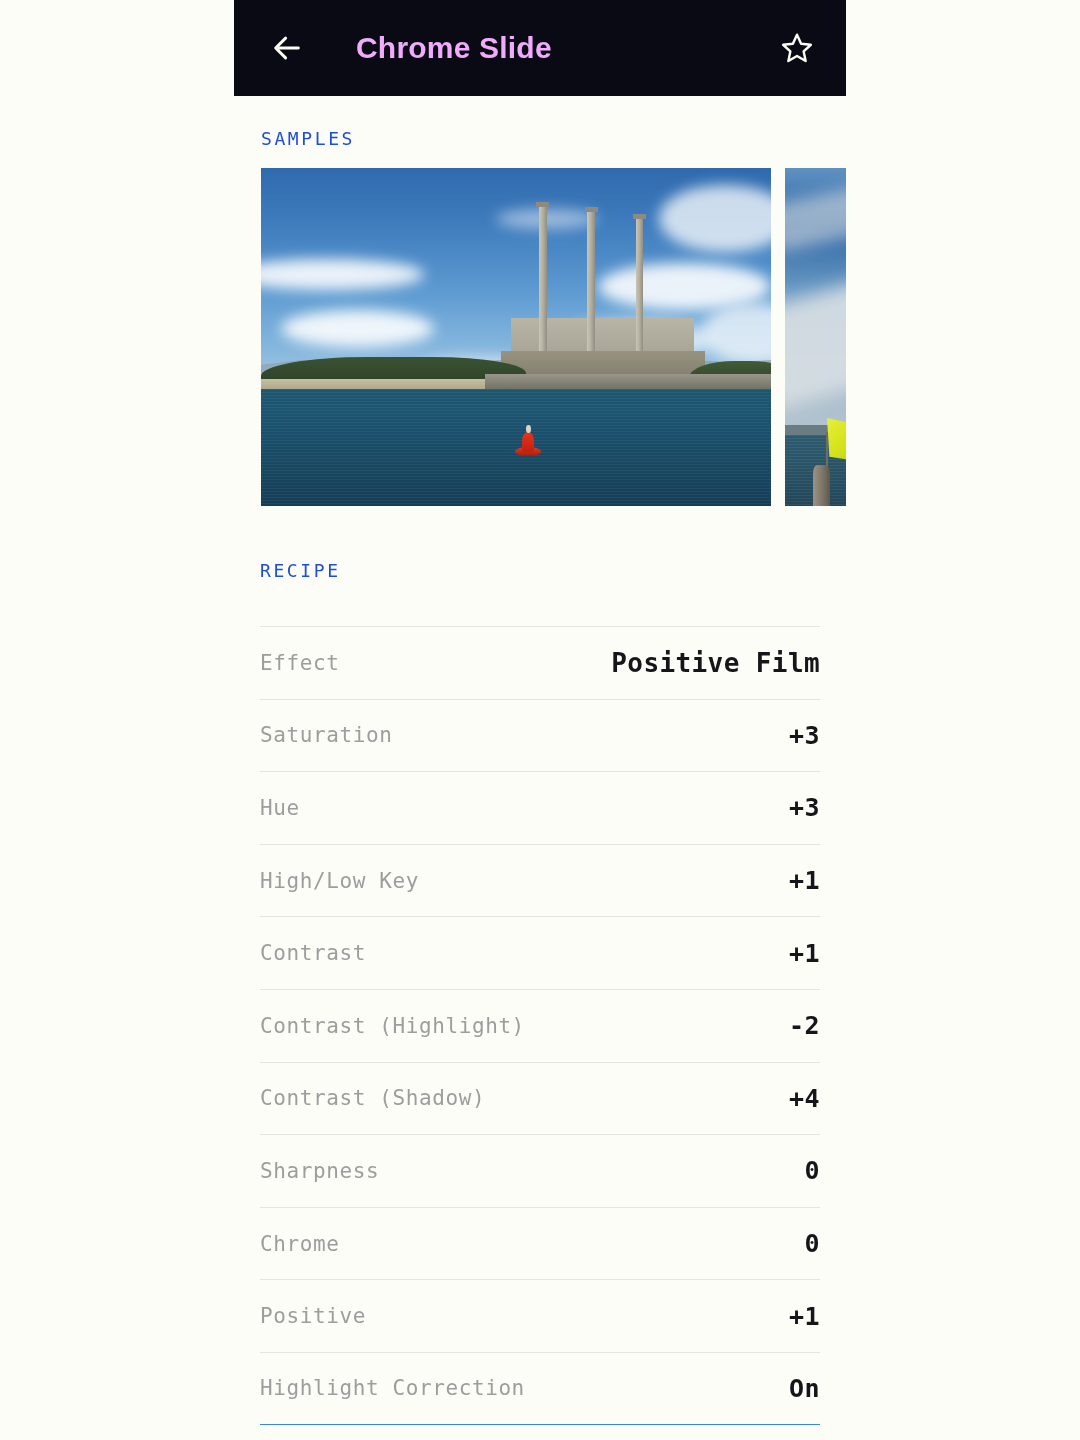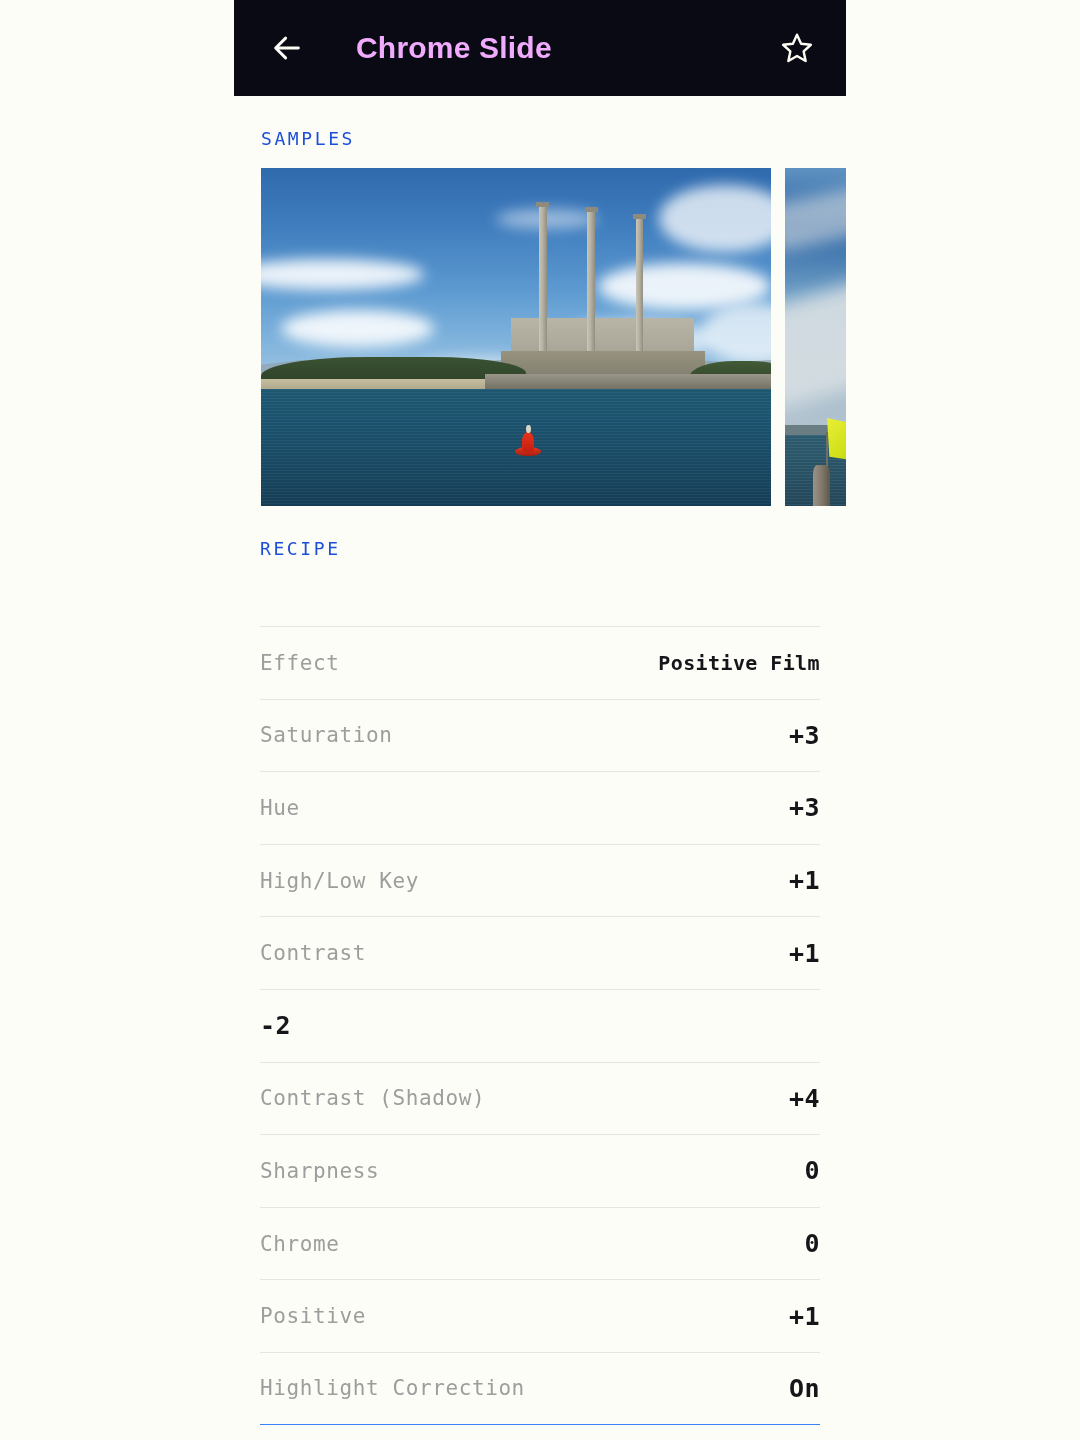--- a/index.html
+++ b/index.html
@@ -85,21 +85,21 @@
     font-family: "DejaVu Sans Mono", "Liberation Mono", monospace;
   }
   .samples-label {
     position: absolute;
     left: 27px;
     top: 128px;
   }
   .recipe-label {
     position: absolute;
     left: 26px;
-    top: 538px;
+    top: 560px;
   }
 
   
   .samples-strip {
     position: absolute;
     left: 27px;
     top: 168px;
     width: 600px;
     height: 338px;
     display: flex;
@@ -271,21 +271,21 @@
     white-space: nowrap;
   }
   .recipe-val {
     color: #15151a;
     font-size: 25px;
     font-weight: bold;
     letter-spacing: 0.4px;
     font-family: "DejaVu Sans Mono", "Liberation Mono", monospace;
     white-space: nowrap;
   }
-  .recipe-val.wide { font-size: 20px; }
+  .recipe-val.wide { font-size: 26px; }
 </style>
 </head>
 <body>
 
 <div class="page">
   <div class="device">
 
     <div class="appbar">
       <div class="appbar-back">
         <svg width="34" height="34" viewBox="0 0 24 24">
@@ -370,20 +370,21 @@
         <span class="recipe-key">High/Low Key</span>
         <span class="recipe-val">+1</span>
       </div>
 
       <div class="recipe-row">
         <span class="recipe-key">Contrast</span>
         <span class="recipe-val">+1</span>
       </div>
 
       <div class="recipe-row">
+        <span class="recipe-key">Contrast (Highlight)</span>
         <span class="recipe-val">-2</span>
       </div>
 
       <div class="recipe-row">
         <span class="recipe-key">Contrast (Shadow)</span>
         <span class="recipe-val">+4</span>
       </div>
 
       <div class="recipe-row">
         <span class="recipe-key">Sharpness</span>

